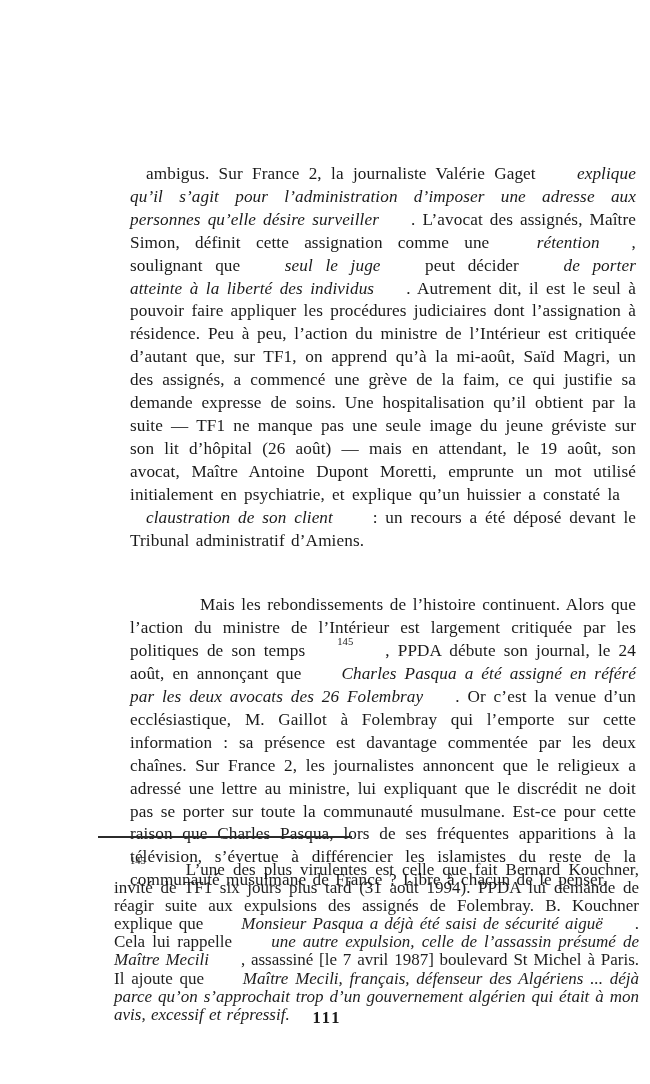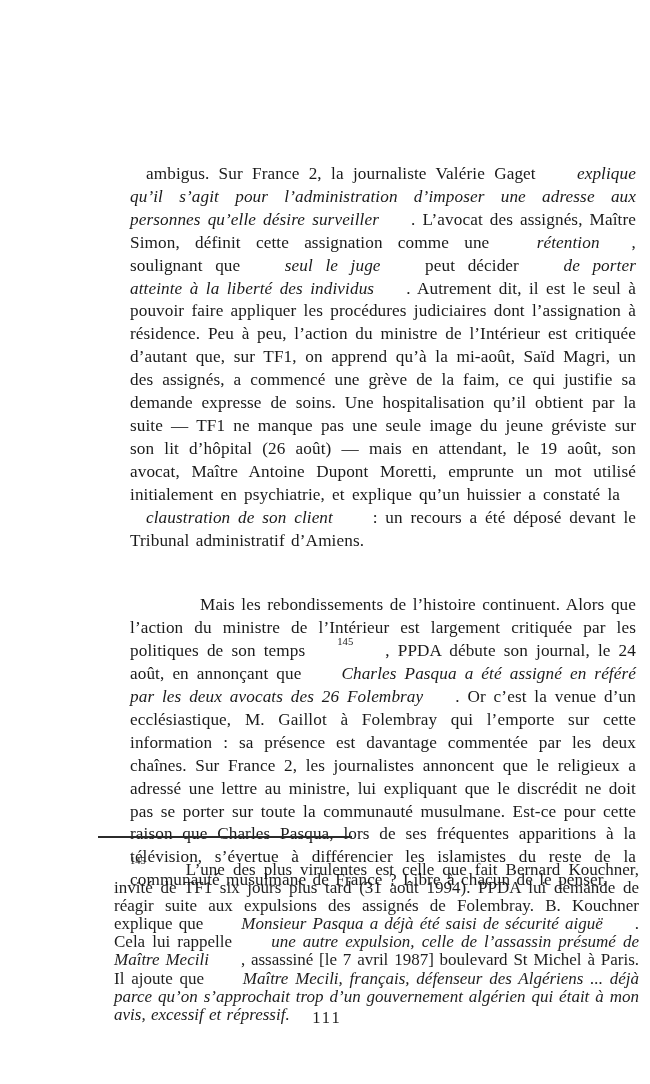--- a/index.html
+++ b/index.html
@@ -55,21 +55,21 @@
     text-align: justify;
     word-spacing: 1px;
     color: #1e1e1e;
   }
   .page-number {
     position: absolute;
     left: 0; top: 960px;
     width: 590px;
     text-align: center;
     font-size: 16.5px;
-    font-weight: normal;
+    font-weight: bold;
     letter-spacing: 2px;
     color: #1a1a1a;
   }
 </style>
 </head>
 <body>
 
 <div class="page" style="background: rgb(255, 255, 255); color: rgb(26, 26, 26);">
 
   <div class="body-block">

